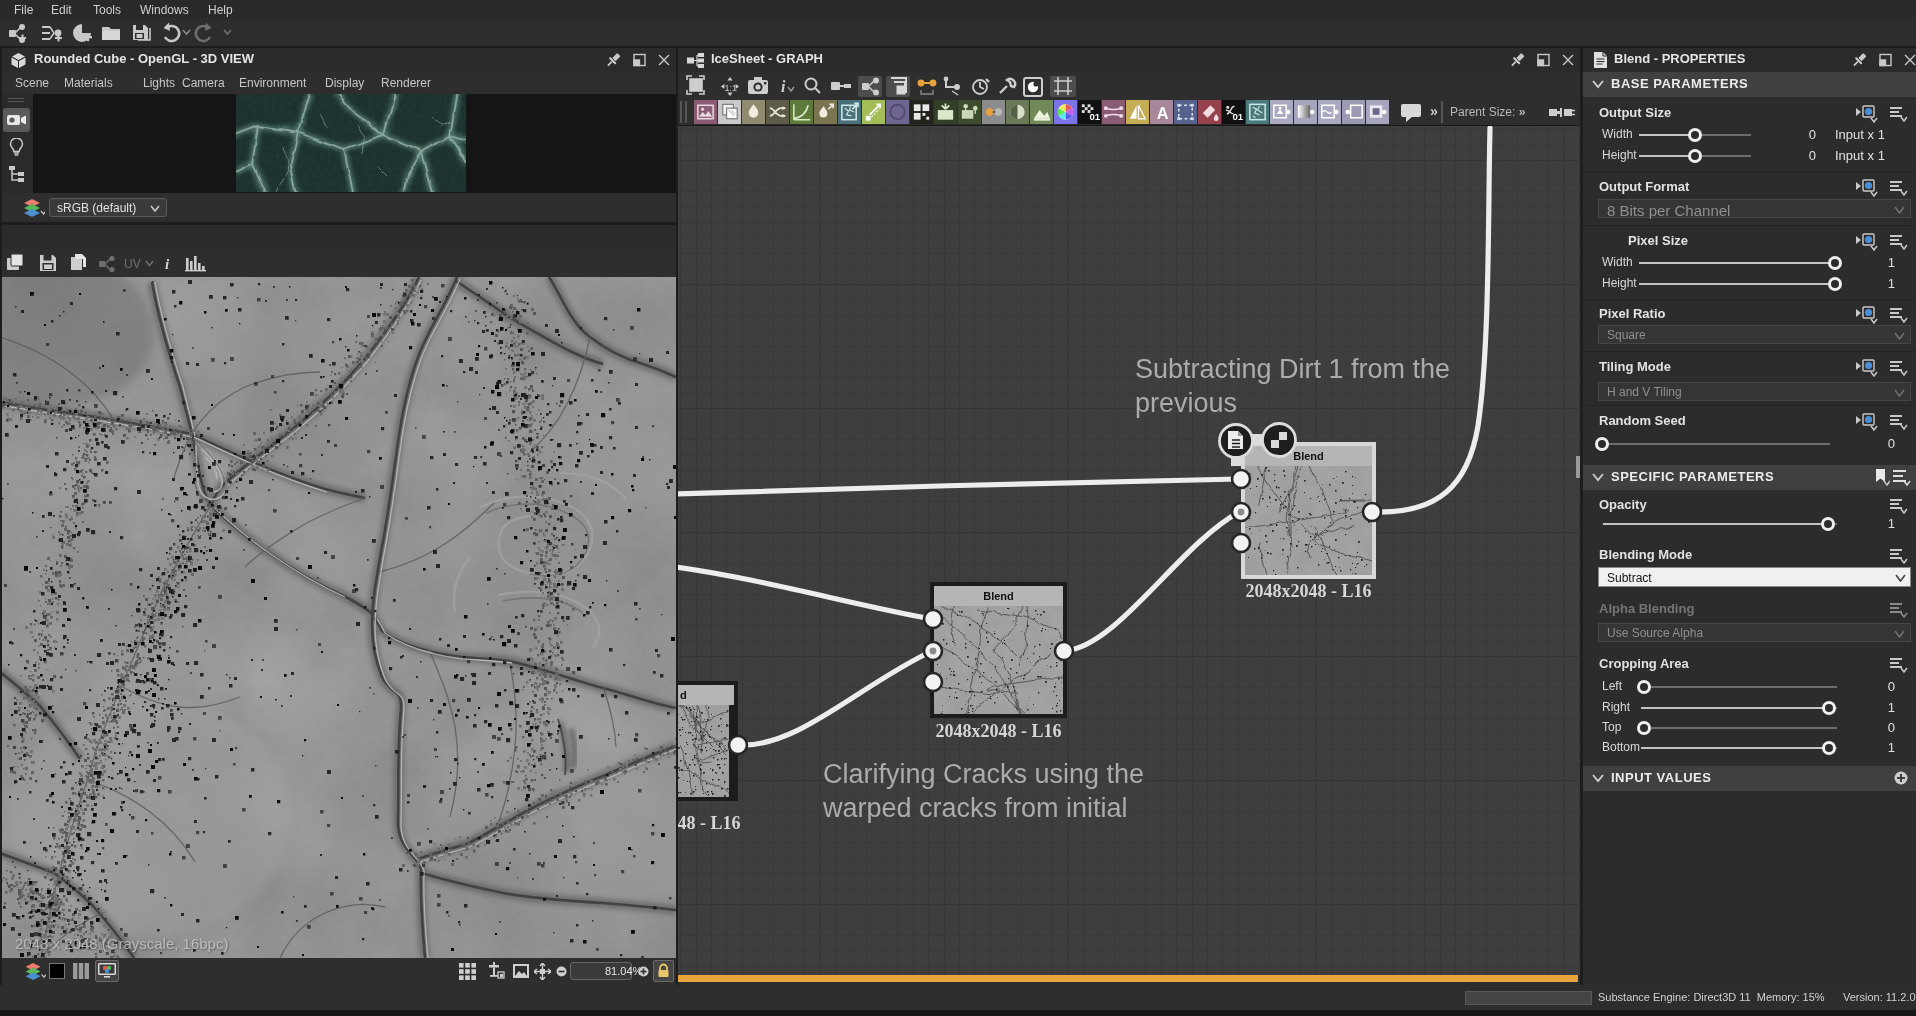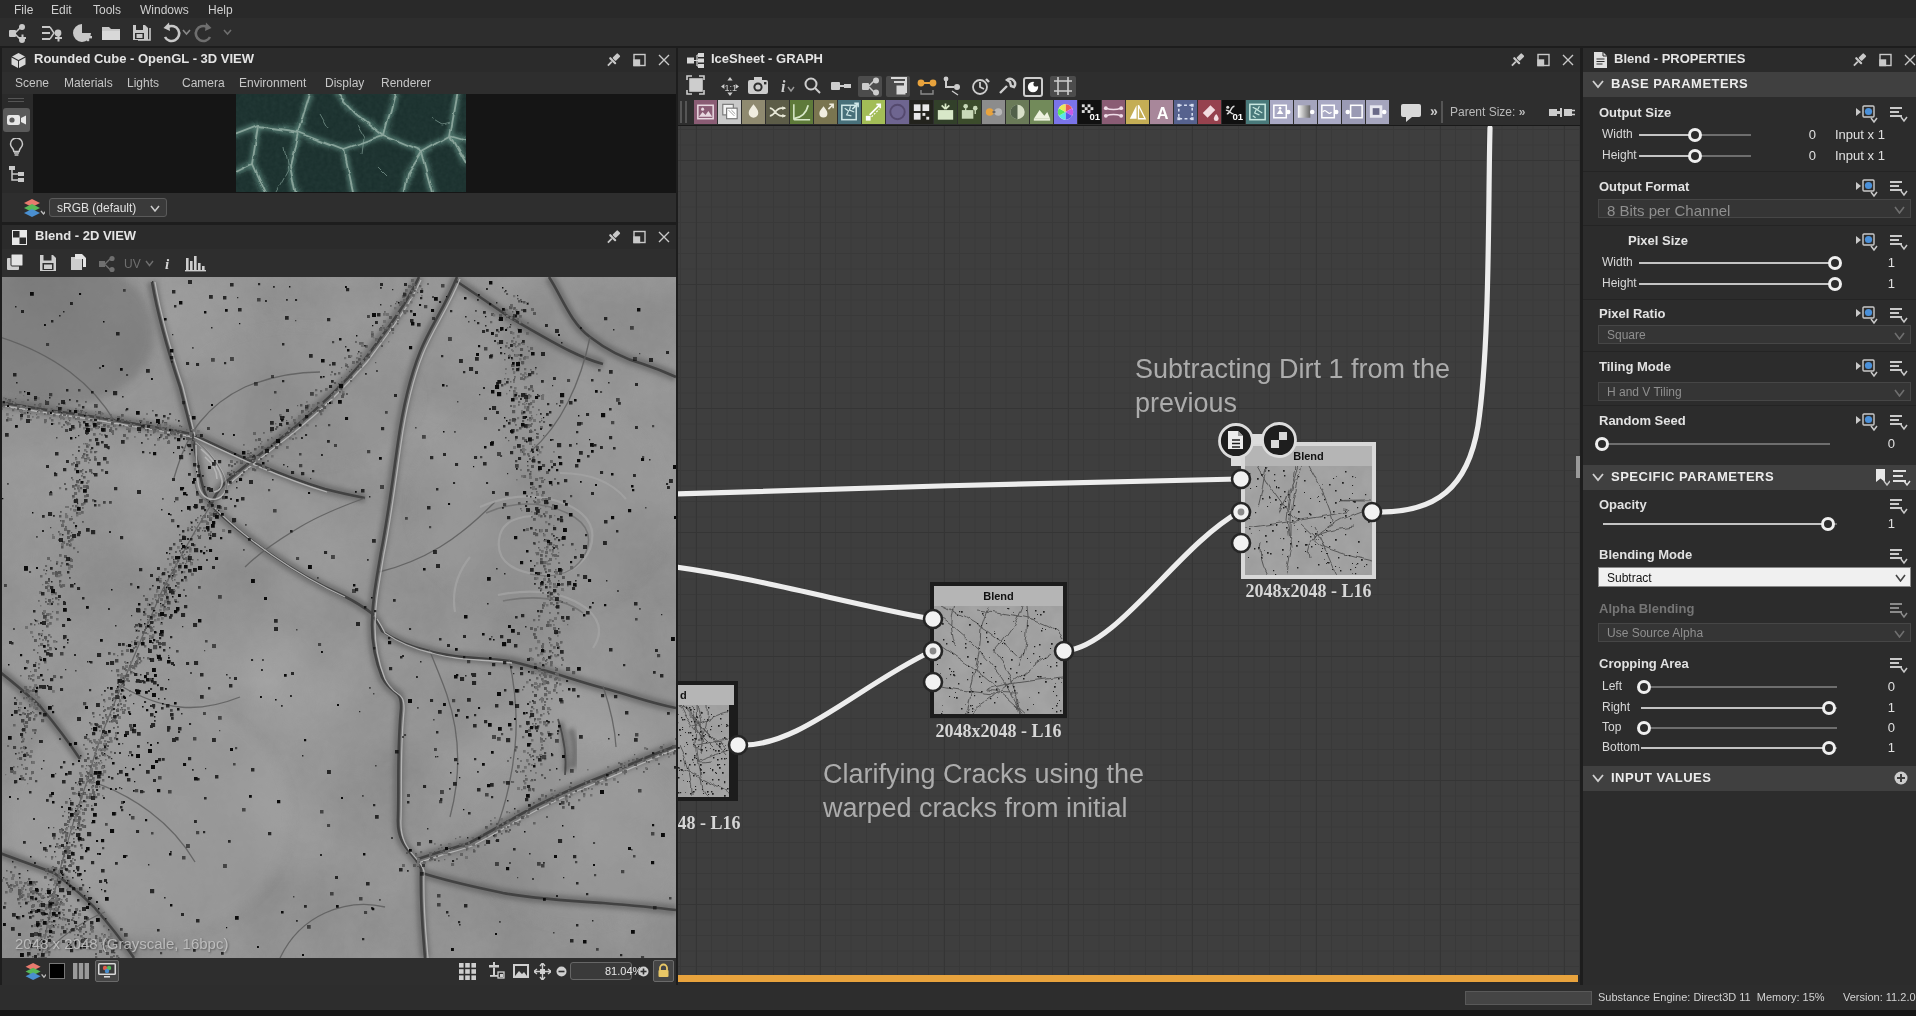--- a/index.html
+++ b/index.html
@@ -92,21 +92,21 @@
      <rect x="29" y="2.5" width="11" height="11"></rect>
           <rect x="29" y="8" width="5.5" height="5.5" fill="#c9c9c9"></rect>
      <path d="M54,3 l10,10 M64,3 l-10,10"></path>
     </g>
   </svg>
  </div>
 
  <div class="abs" style="left:0;top:24px;width:677px;height:22px;background:#2e2e2e;color:#c6c6c6;font-size:12px;">
   <span class="abs" style="left:15px;top:4px;">Scene</span>
   <span class="abs" style="left:64px;top:4px;">Materials</span>
-  <span class="abs" style="left:127px;top:4px;">Lights</span>
+  <span class="abs" style="left:143px;top:4px;">Lights</span>
   <span class="abs" style="left:182px;top:4px;">Camera</span>
   <span class="abs" style="left:239px;top:4px;">Environment</span>
   <span class="abs" style="left:325px;top:4px;">Display</span>
   <span class="abs" style="left:381px;top:4px;text-align:right;">Renderer</span>
  </div>
 
  <div class="abs" style="left:0;top:46px;width:677px;height:99px;background:#151515;">
   <div class="abs" style="left:0;top:0;width:33px;height:99px;background:#2a2a2a;">
    <div class="abs" style="left:8px;top:4px;width:16px;height:1px;background:#555;"></div>
    <div class="abs" style="left:8px;top:7px;width:16px;height:1px;background:#555;"></div>
@@ -199,41 +199,20 @@
    <svg class="abs" style="right:6px;top:6px;" width="10" height="7" viewBox="0 0 10 7">
           <path d="M1,1 L5,6 L9,1" stroke="#ccc" stroke-width="1.5" fill="none"></path>
         </svg>
   </div>
  </div>
 </div>
 <div class="abs" style="left:0;top:222px;width:677px;height:3px;background:#1d1d1d;"></div>
 
 <div class="abs" style="left:0;top:225px;width:677px;height:760px;background:#2b2b2b;">
 
- <div class="abs" style="left:0;top:0;width:677px;height:24px;">
-  <svg class="abs" style="left:12px;top:5px;" width="15" height="15" viewBox="0 0 15 15">
-        <rect width="15" height="15" fill="#e8e8e8"></rect>
-        <rect x="0" y="0" width="7.5" height="7.5" fill="#2b2b2b"></rect>
-        <rect x="7.5" y="7.5" width="7.5" height="7.5" fill="#2b2b2b"></rect>
-        <rect width="15" height="15" fill="none" stroke="#e8e8e8" stroke-width="2"></rect>
-      </svg>
-  <span style="position:absolute;left:35px;top:3px;font-size:13px;font-weight:bold;color:#e4e4e4;">Blend - 2D VIEW</span>
-  <svg class="abs" style="left:605px;top:4px;" width="66" height="16" viewBox="0 0 66 16">
-    <g stroke="#c9c9c9" fill="none" stroke-width="1.4">
-     <g transform="rotate(45 8 8)">
-            <rect x="6" y="0" width="4.6" height="7" rx="1" fill="#c9c9c9" stroke="none"></rect>
-            <rect x="3.8" y="7.6" width="9" height="2.2" rx="1" fill="#c9c9c9" stroke="none"></rect>
-            <rect x="7.4" y="10" width="1.8" height="5.5" fill="#c9c9c9" stroke="none"></rect>
-          </g>
-     <rect x="29" y="2.5" width="11" height="11"></rect>
-          <rect x="29" y="8" width="5.5" height="5.5" fill="#c9c9c9"></rect>
-     <path d="M54,3 l10,10 M64,3 l-10,10"></path>
-    </g>
-  </svg>
- </div>
 
  <div class="abs" style="left:0;top:24px;width:677px;height:28px;background:#2e2e2e;">
   <svg class="abs" style="left:7px;top:5px;" width="210" height="19" viewBox="0 0 210 19">
    <g fill="#cdcdcd">
     <rect x="0" y="4" width="12" height="12" rx="1"></rect>
           <rect x="4" y="0" width="12" height="12" rx="1" fill="#e4e4e4" stroke="#2e2e2e"></rect>
     <g transform="translate(33,0)">
             <path d="M0,1 h13 l3,3 v13 h-16 z"></path>
             <rect x="3.5" y="1" width="8" height="5.5" fill="#2e2e2e"></rect>
             <rect x="2.5" y="9" width="11" height="7" fill="#2e2e2e"></rect>

